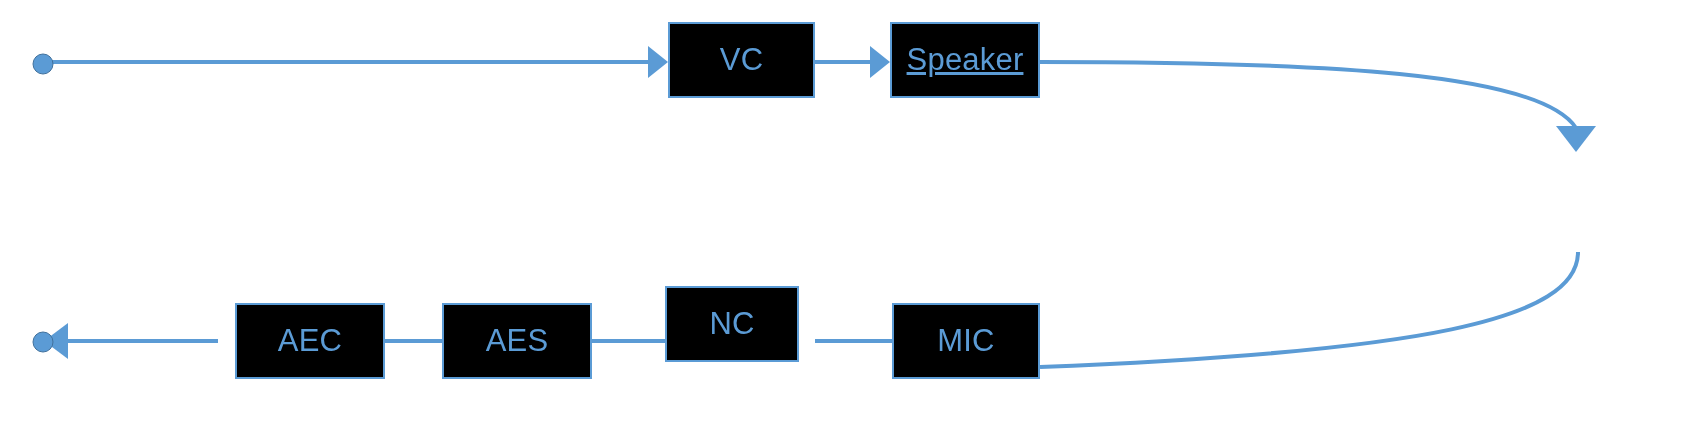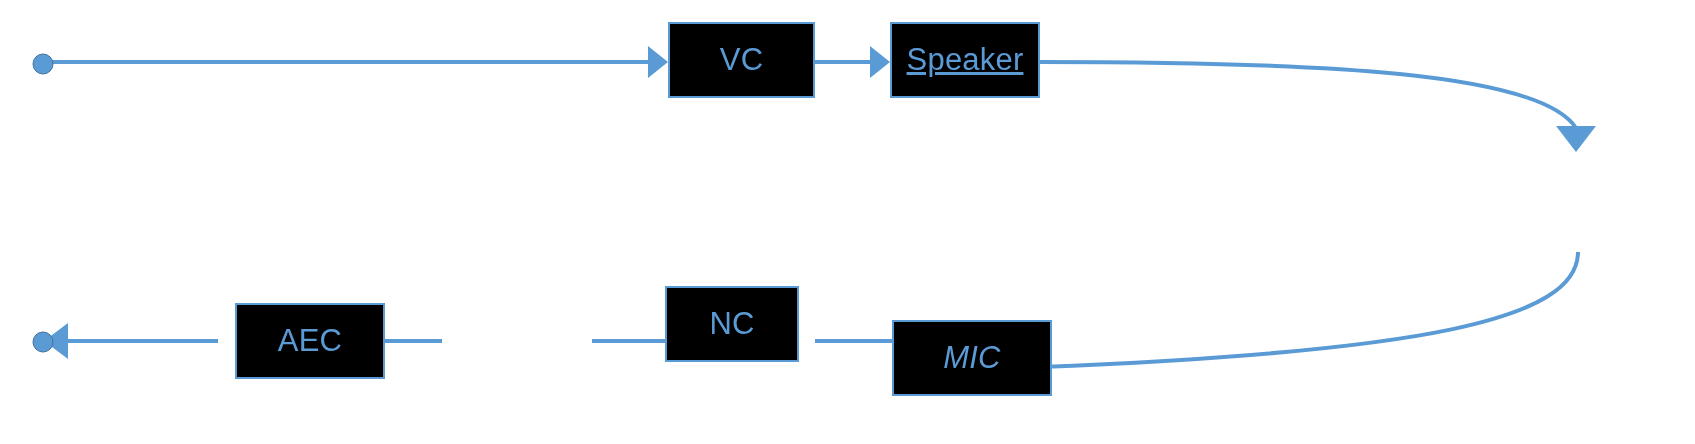--- a/index.html
+++ b/index.html
@@ -97,26 +97,29 @@
 
   <div class="node-box" style="left:668px; top:22px; width:147px; height:76px;">
     <span class="node-label">VC</span>
   </div>
 
   <div class="node-box" style="left:890px; top:22px; width:150px; height:76px;text-decoration:underline;">
     <span class="node-label">Speaker</span>
   </div>
 
 
-  <div class="node-box" style="left:892px; top:320px; width:160px; height:76px;font-style:italic;">
+  <div class="node-box" style="left:892px; top:303px; width:148px; height:76px;">
     <span class="node-label">MIC</span>
   </div>
 
   <div class="node-box" style="left:665px; top:286px; width:134px; height:76px;">
     <span class="node-label">NC</span>
   </div>
 
+  <div class="node-box" style="left:442px; top:303px; width:150px; height:76px;">
+    <span class="node-label">AES</span>
+  </div>
 
   <div class="node-box" style="left:218px; top:303px; width:150px; height:76px;margin-left:17px;">
     <span class="node-label">AEC</span>
   </div>
 
 </div>
 
 </body></html>

